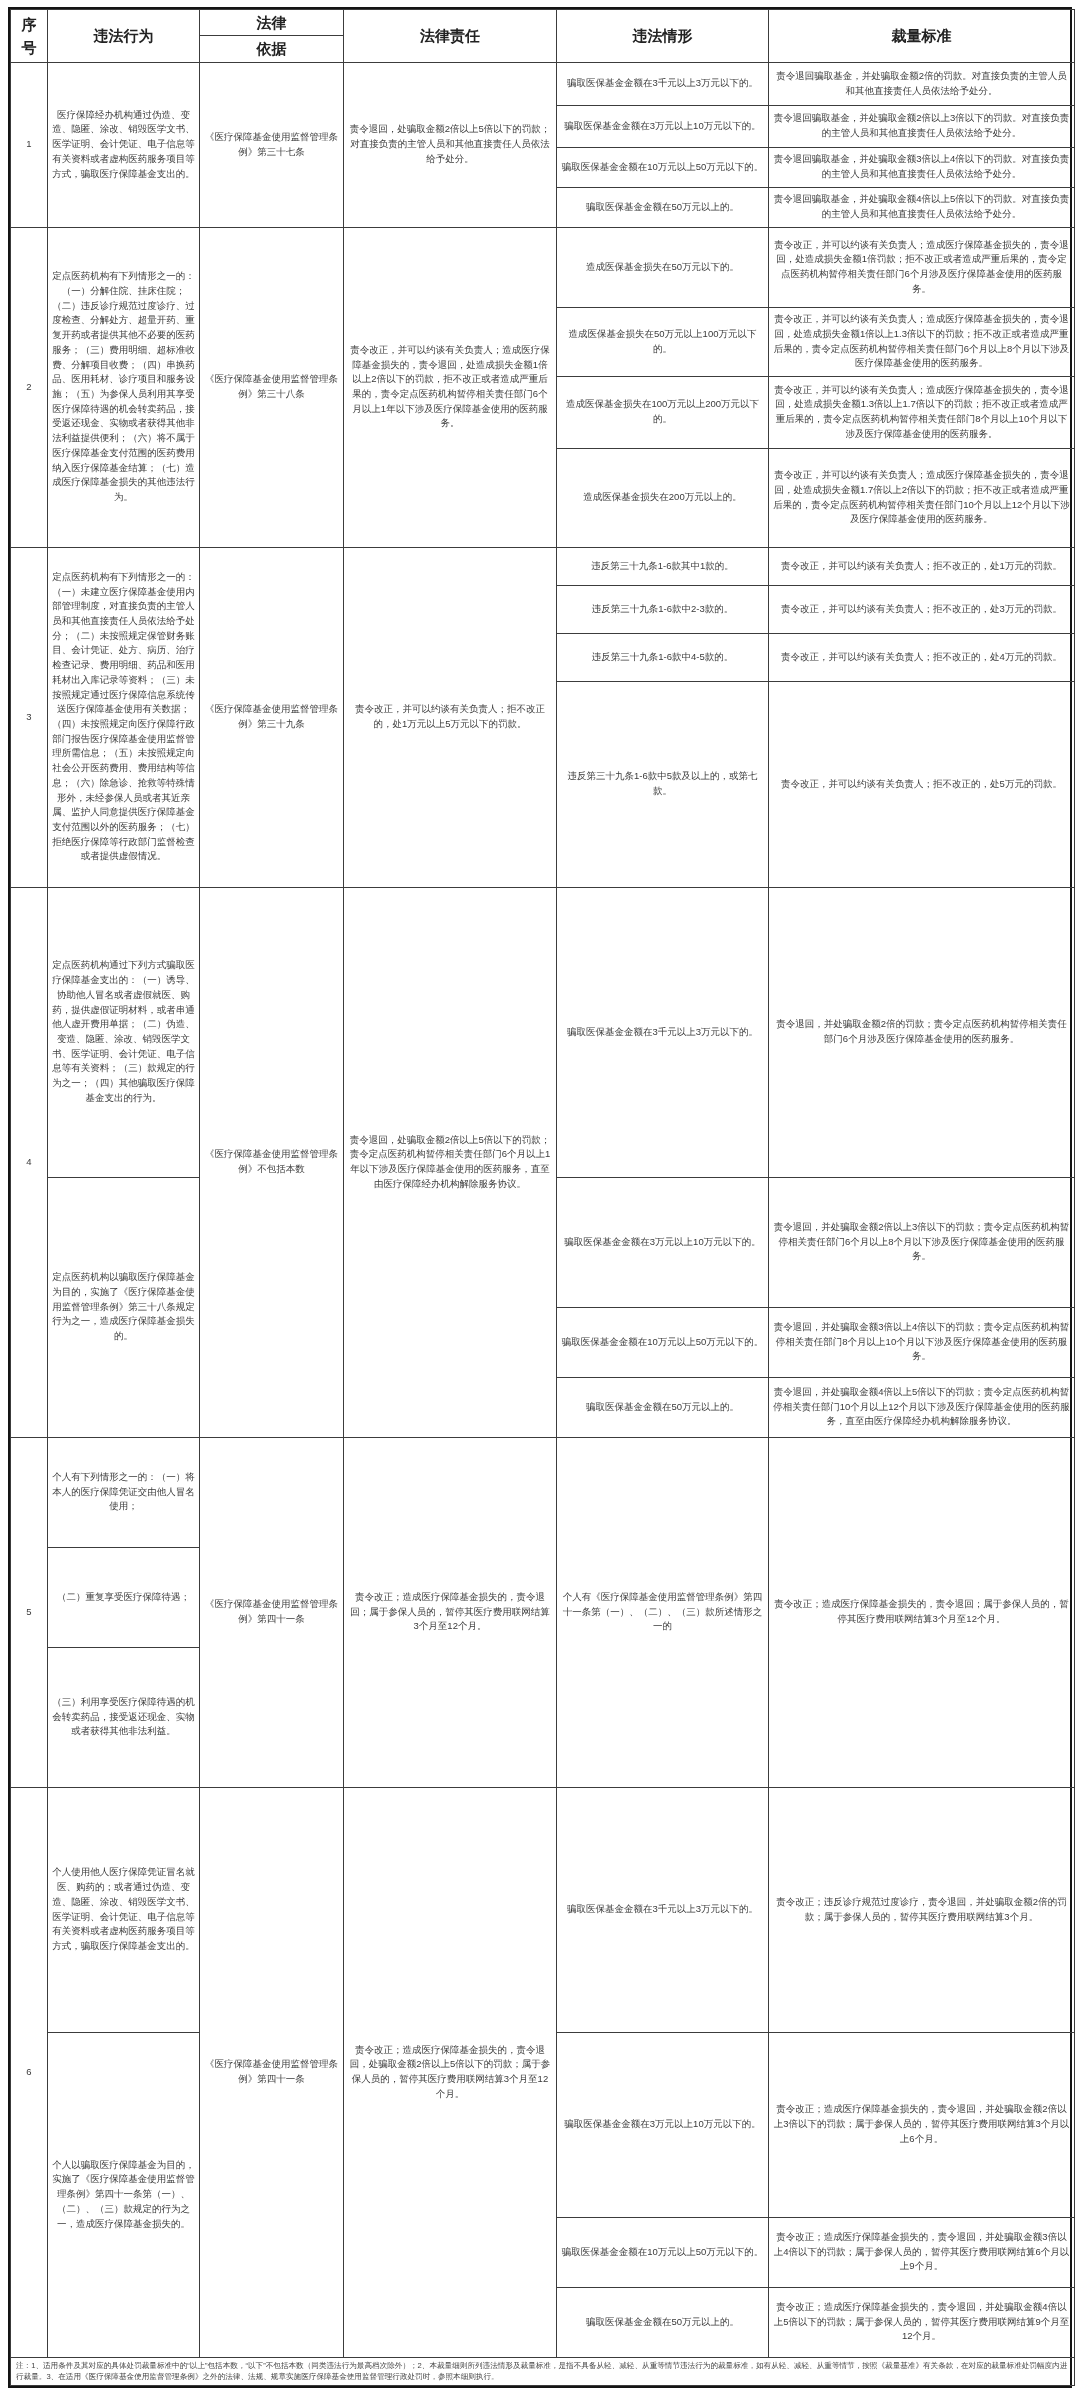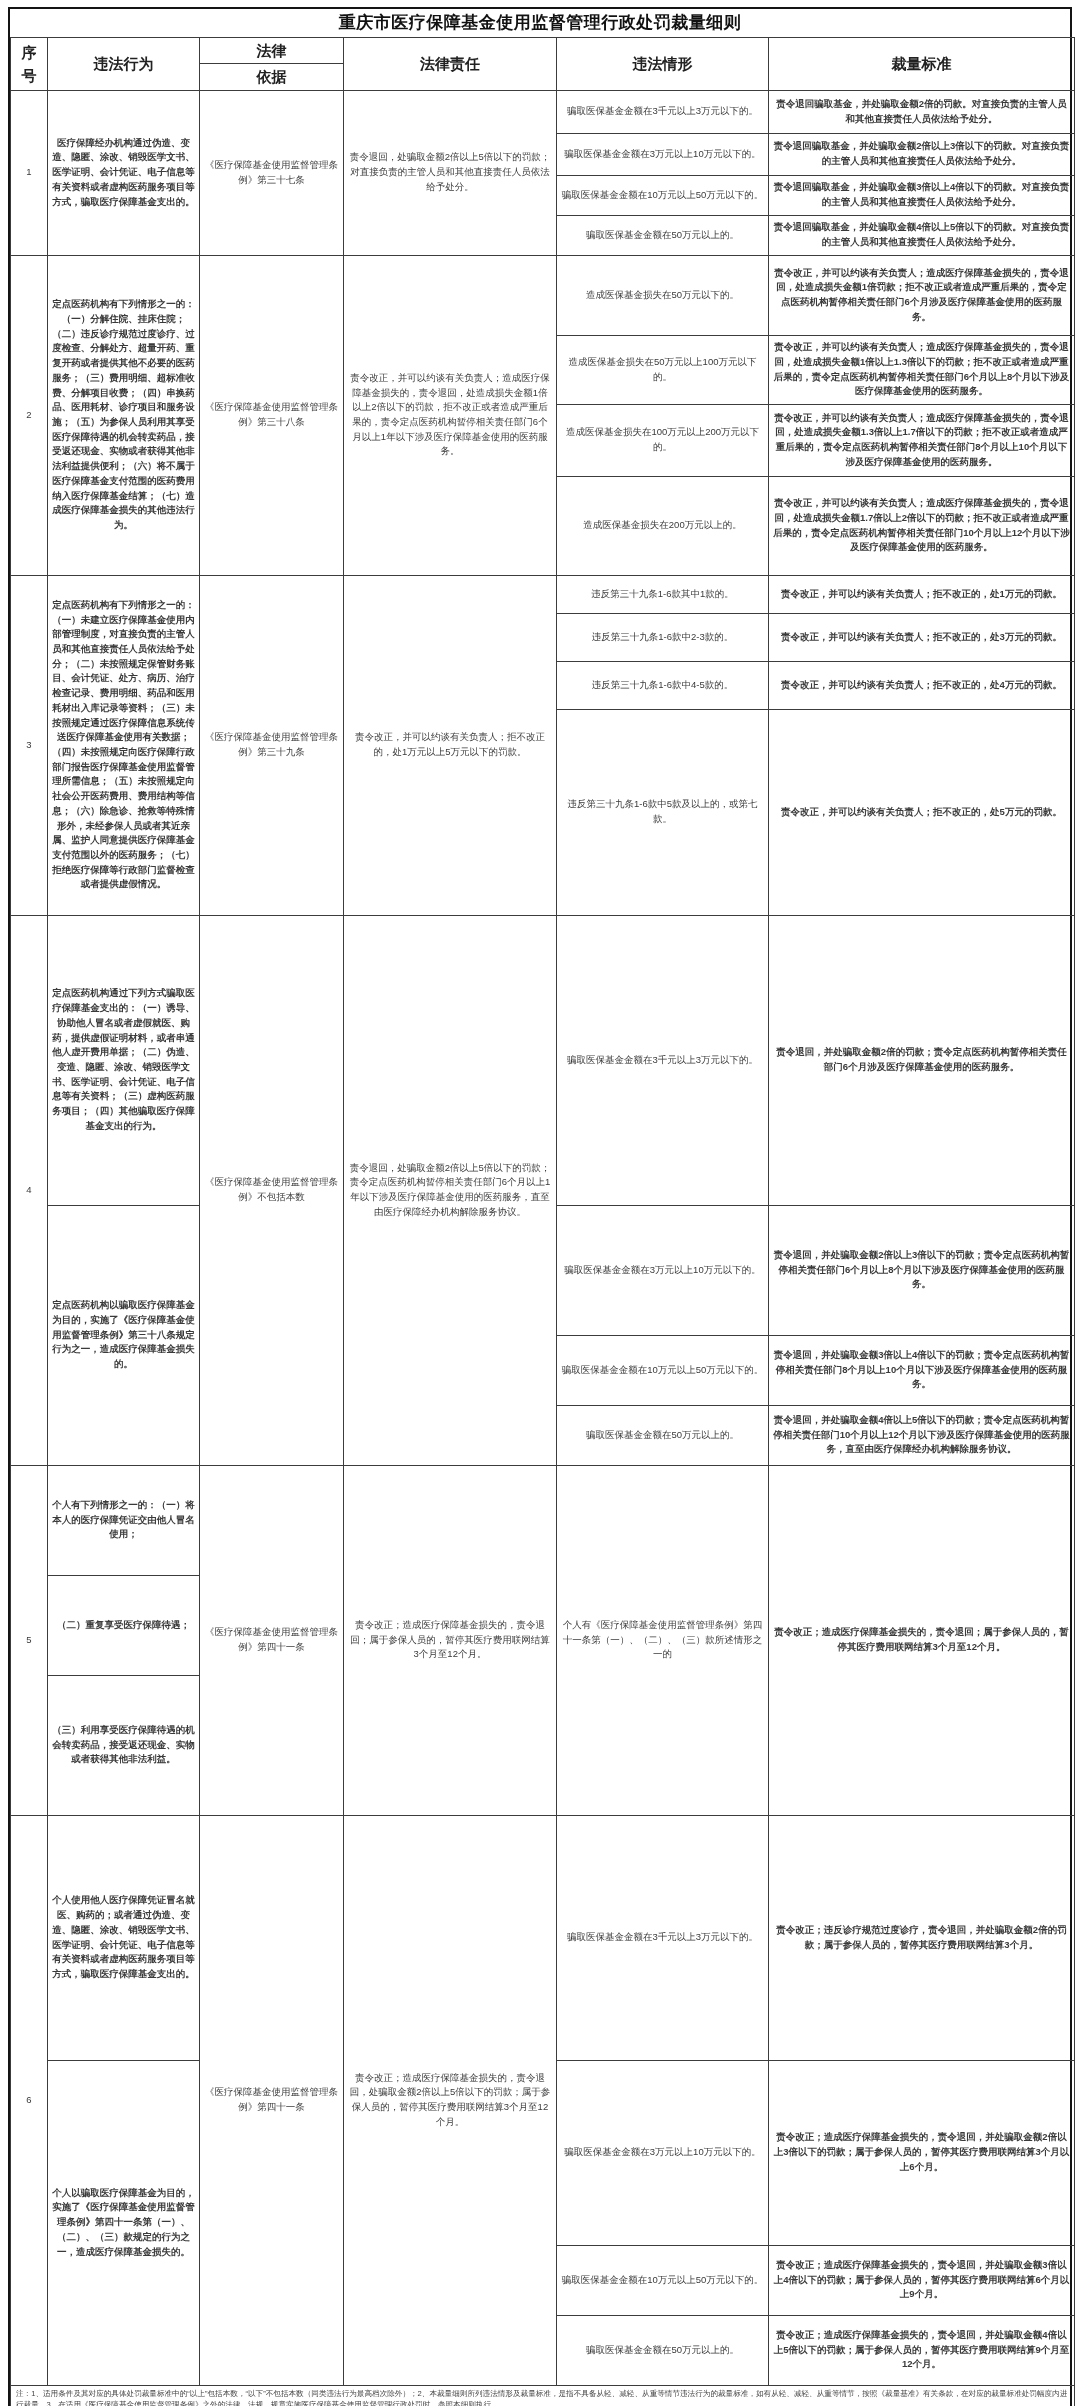--- a/index.html
+++ b/index.html
@@ -4,29 +4,28 @@
 <style>
   * { box-sizing: border-box; }
   html, body { margin: 0; padding: 0; background: #fff; }
   body { width: 1080px; font-family: "Liberation Sans", sans-serif; color: #3a3a3a; }
   .page { width: 1080px; padding: 7px 8px 6px 8px; }
   .sheet { border: 2px solid #141414; background: #fff; }
   .doc-title { font-size: 17px; font-weight: bold; text-align: center; color: #111; padding: 2px 0 3px 0; letter-spacing: 0.5px; }
   table.grid { width: 100%; border-collapse: collapse; table-layout: fixed; font-size: 9.5px; line-height: 1.55; }
   table.grid th, table.grid td { border: 1px solid #3c3c3c; padding: 1px 4px; vertical-align: middle; text-align: center; word-break: break-all; overflow: hidden; }
   table.grid th { font-weight: bold; font-size: 15px; color: #222; }
-  td.al { text-align: left; font-weight: bold; }
+  td.al { text-align: left; }
   tr.fnote td { font-size: 7.6px; line-height: 1.5; text-align: left; padding: 2px 5px; border: 1px solid #3c3c3c; color: #444; margin-top: 20px; }
 </style>
 </head>
 <body>
 
 <div class="page">
   <div class="sheet">
-    <div class="doc-title">重庆市医疗保障基金使用监督管理行政处罚裁量细则</div>
     <table class="grid">
       <colgroup>
         <col style="width:37px">
           <col style="width:152px">
           <col style="width:144px">
           <col style="width:213px">
           <col style="width:212px">
           <col style="width:306px">
       </colgroup>
       <thead>
@@ -102,21 +101,21 @@
           <td>违反第三十九条1-6款中4-5款的。</td>
           <td class="al">责令改正，并可以约谈有关负责人；拒不改正的，处4万元的罚款。</td>
         </tr>
         <tr style="height:206px">
           <td>违反第三十九条1-6款中5款及以上的，或第七款。</td>
           <td class="al">责令改正，并可以约谈有关负责人；拒不改正的，处5万元的罚款。</td>
         </tr>
 
         <tr style="height:290px">
           <td rowspan="4">4</td>
-          <td class="al">定点医药机构通过下列方式骗取医疗保障基金支出的：（一）诱导、协助他人冒名或者虚假就医、购药，提供虚假证明材料，或者串通他人虚开费用单据；（二）伪造、变造、隐匿、涂改、销毁医学文书、医学证明、会计凭证、电子信息等有关资料；（三）虚构医药服务项目；（四）其他骗取医疗保障基金支出的行为。</td>
+          <td class="al">定点医药机构通过下列方式骗取医疗保障基金支出的：（一）诱导、协助他人冒名或者虚假就医、购药，提供虚假证明材料，或者串通他人虚开费用单据；（二）伪造、变造、隐匿、涂改、销毁医学文书、医学证明、会计凭证、电子信息等有关资料；（三）款规定的行为之一；（四）其他骗取医疗保障基金支出的行为。</td>
           <td rowspan="4">《医疗保障基金使用监督管理条例》不包括本数</td>
           <td rowspan="4">责令退回，处骗取金额2倍以上5倍以下的罚款；责令定点医药机构暂停相关责任部门6个月以上1年以下涉及医疗保障基金使用的医药服务，直至由医疗保障经办机构解除服务协议。</td>
           <td>骗取医保基金金额在3千元以上3万元以下的。</td>
           <td class="al">责令退回，并处骗取金额2倍的罚款；责令定点医药机构暂停相关责任部门6个月涉及医疗保障基金使用的医药服务。</td>
         </tr>
         <tr style="height:130px">
           <td rowspan="3" class="al">定点医药机构以骗取医疗保障基金为目的，实施了《医疗保障基金使用监督管理条例》第三十八条规定行为之一，造成医疗保障基金损失的。</td>
           <td>骗取医保基金金额在3万元以上10万元以下的。</td>
           <td class="al">责令退回，并处骗取金额2倍以上3倍以下的罚款；责令定点医药机构暂停相关责任部门6个月以上8个月以下涉及医疗保障基金使用的医药服务。</td>
         </tr>

